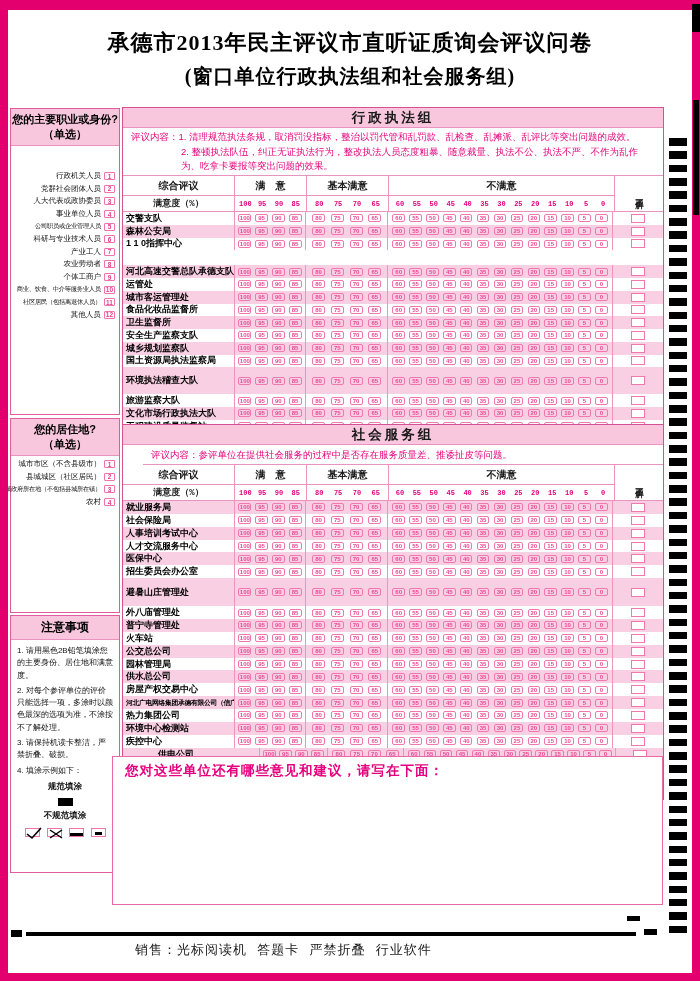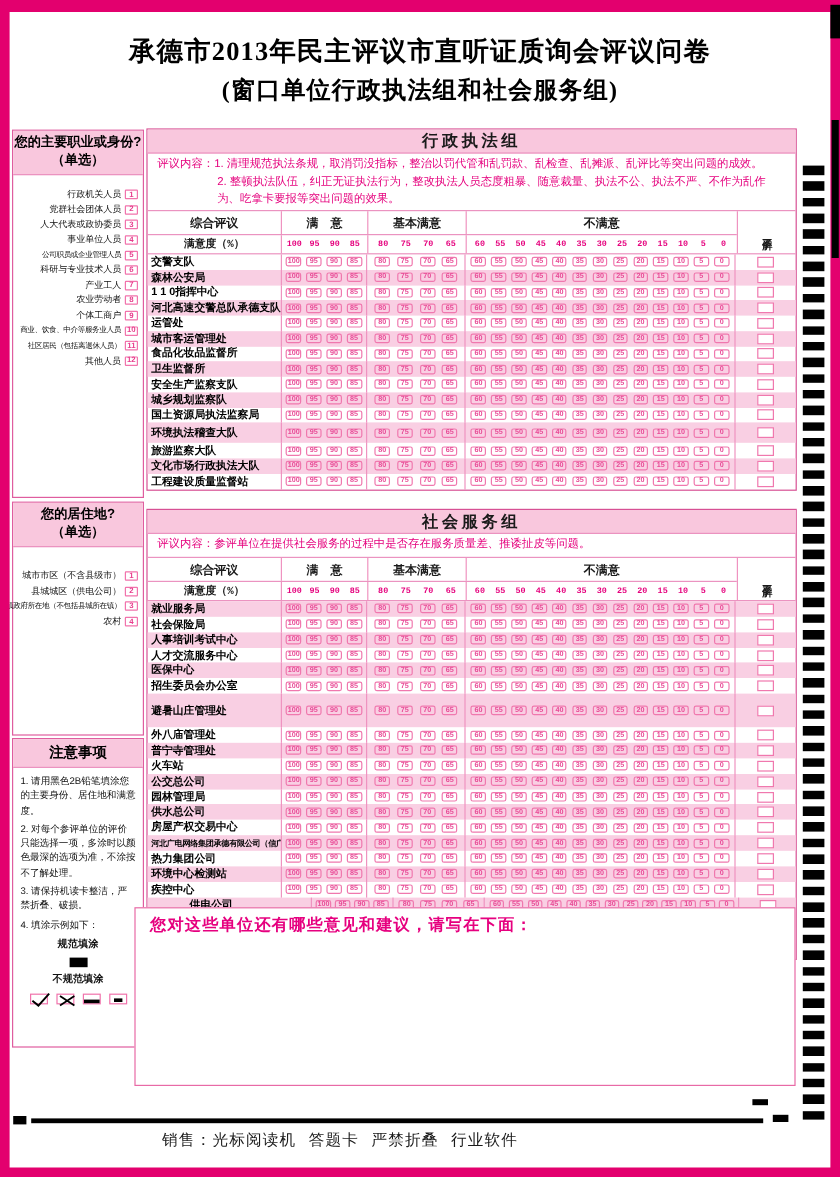--- a/index.html
+++ b/index.html
@@ -8,21 +8,21 @@
   .frame{position:absolute;inset:0;border:8px solid #e3006e;border-top-width:10px;pointer-events:none;z-index:5;}
   
   .title-wrap{position:absolute;left:0;top:26px;width:700px;text-align:center;color:#000;
               font-family:"Liberation Serif","DejaVu Serif",serif;font-weight:bold;}
   .title-l1{font-size:22px;line-height:34px;letter-spacing:1px;}
   .title-l2{font-size:20px;line-height:32px;letter-spacing:1px;}
   
   .sbox{position:absolute;left:10px;width:110px;border:1.5px solid #df5d9f;background:#fff;box-sizing:border-box;}
   .sbox .shead{background:#f9c7dd;border-bottom:1px solid #eb93c0;text-align:center;color:#000;
                font-weight:bold;font-size:11px;line-height:15px;padding:3px 0;}
-  .opt-list{padding-top:10px;}
+  .opt-list{padding-top:24px;}
   .opt-row{height:12.6px;display:flex;justify-content:flex-end;align-items:center;padding-right:4px;gap:3px;}
   .opt-label{font-size:7.5px;color:#111;white-space:nowrap;}
   .opt-label.small{font-size:6.3px;letter-spacing:-0.3px;}
   .opt-num{min-width:11px;height:8px;border:1px solid #f173ac;border-radius:1px;color:#e73d8d;
            font-size:6.5px;font-weight:bold;display:flex;align-items:center;justify-content:center;
            background:#fff;box-sizing:border-box;padding:0 1px;}
   .notes-body{padding:5px 6px 0 6px;color:#111;}
   .note-item{font-size:8px;line-height:12.3px;margin:0 0 3px 0;}
   .fill-label{font-size:8.5px;font-weight:bold;text-align:center;margin-top:4px;}
   .good-mark{width:15px;height:8px;background:#000;margin:5px auto 2px auto;}
@@ -148,27 +148,27 @@
         <span class="opt-num">12</span>
       </div>
     </div>
 </div>
 
 <div class="sbox" style="top:418px;height:195px;">
   <div class="shead">
     <div>您的居住地?</div>
     <div>（单选）</div>
   </div>
-  <div class="opt-list" style="padding-top:18px;" id="res-options">
+  <div class="opt-list" style="padding-top:2px;" id="res-options">
       <div class="opt-row">
         <span class="opt-label">城市市区（不含县级市）</span>
         <span class="opt-num">1</span>
       </div>
       <div class="opt-row">
-        <span class="opt-label">县城城区（供电公司）</span>
+        <span class="opt-label">县城城区（社区居民）</span>
         <span class="opt-num">2</span>
       </div>
       <div class="opt-row">
         <span class="opt-label small">乡镇政府所在地（不包括县城所在镇）</span>
         <span class="opt-num">3</span>
       </div>
       <div class="opt-row">
         <span class="opt-label">农村</span>
         <span class="opt-num">4</span>
       </div>
@@ -348,21 +348,21 @@
           <span class="bubble">20</span>
           <span class="bubble">15</span>
           <span class="bubble">10</span>
           <span class="bubble">5</span>
           <span class="bubble">0</span>
         </div>
         <div class="tcell dk">
           <span class="chk"></span>
         </div>
       </div>
-      <div class="trow pink" style="height: 12.75px;">
+      <div class="trow pink" style="height: 12.75px; margin-top: 15px;">
         <div class="tcell name">河北高速交警总队承德支队</div>
         <div class="tcell man">
           <span class="bubble">100</span>
           <span class="bubble">95</span>
           <span class="bubble">90</span>
           <span class="bubble">85</span>
         </div>
         <div class="tcell jiben">
           <span class="bubble">80</span>
           <span class="bubble">75</span>
@@ -612,21 +612,21 @@
           <span class="bubble">20</span>
           <span class="bubble">15</span>
           <span class="bubble">10</span>
           <span class="bubble">5</span>
           <span class="bubble">0</span>
         </div>
         <div class="tcell dk">
           <span class="chk"></span>
         </div>
       </div>
-      <div class="trow pink" style="height: 17px;">
+      <div class="trow pink" style="height: 27px;">
         <div class="tcell name">环境执法稽查大队</div>
         <div class="tcell man">
           <span class="bubble">100</span>
           <span class="bubble">95</span>
           <span class="bubble">90</span>
           <span class="bubble">85</span>
         </div>
         <div class="tcell jiben">
           <span class="bubble">80</span>
           <span class="bubble">75</span>
@@ -749,21 +749,21 @@
         </div>
         <div class="tcell dk">
           <span class="chk"></span>
         </div>
       </div>
     </div>
 </div>
 
 <div class="otable" id="table-1" style="top:424px;">
   <div class="band">社会服务组</div>
-  <div class="content" style="height:20px;display:flex;align-items:flex-start;" id="content-1">
+  <div class="content" style="height:20px;display:flex;align-items:flex-end;margin-left:20px;" id="content-1">
       <p>评议内容：参评单位在提供社会服务的过程中是否存在服务质量差、推诿扯皮等问题。</p>
     </div>
   <div class="thead">
     <div class="thead-left">
       <div class="throw a">
         <div class="hc name">综合评议</div>
         <div class="hc man">满　意</div>
         <div class="hc jiben">基本满意</div>
         <div class="hc bu">不满意</div>
       </div>

